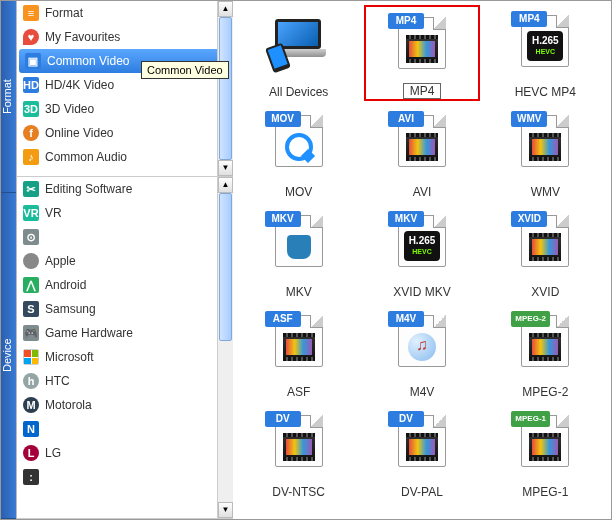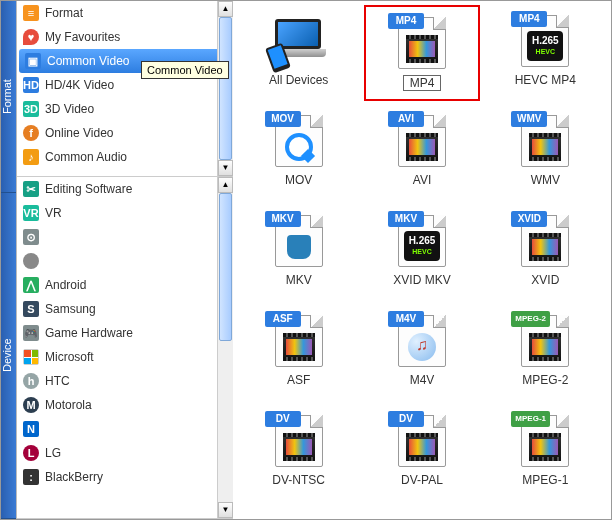--- a/index.html
+++ b/index.html
@@ -304,21 +304,21 @@
     border-radius:3px;
     transform:rotate(-20deg);
   }
   .alldev .phone::after{
     content:"";
     position:absolute;
     left:2px; top:2px; right:2px; bottom:4px;
     background:#1e90ff;
   }
   .cell .caption {
-    margin-top:4px;
+    margin-top:16px;
     font-size:12px;
     color:#333;
     text-align:center;
   }
   .cell.highlight .caption {
     border:1px solid #666;
     padding:0 6px;
   }
   
   .ms-grid {
@@ -399,20 +399,21 @@
           </div>
           <div class="side-item">
             <span class="icon teal">VR</span>
             <span class="lbl">VR</span>
           </div>
           <div class="side-item">
             <span class="icon gray">⊙</span>
           </div>
           <div class="side-item">
             <span class="icon" style="background:#888;border-radius:50%"></span>
+            <span class="lbl">Apple</span>
           </div>
           <div class="side-item">
             <span class="icon green">⋀</span>
             <span class="lbl">Android</span>
           </div>
           <div class="side-item">
             <span class="icon navy">S</span>
             <span class="lbl">Samsung</span>
           </div>
           <div class="side-item">
@@ -440,21 +441,20 @@
           </div>
           <div class="side-item">
             <span class="icon nokia">N</span>
           </div>
           <div class="side-item">
             <span class="icon lg">L</span>
             <span class="lbl">LG</span>
           </div>
           <div class="side-item">
             <span class="icon bb">:</span>
-            <span class="lbl">BlackBerry</span>
           </div>
         </div>
 
         <div class="sb">
           <div class="sb-btn">▲</div>
           <div class="sb-track">
             <div class="sb-thumb" style="top:0;height:48%"></div>
           </div>
           <div class="sb-btn">▼</div>
         </div>

